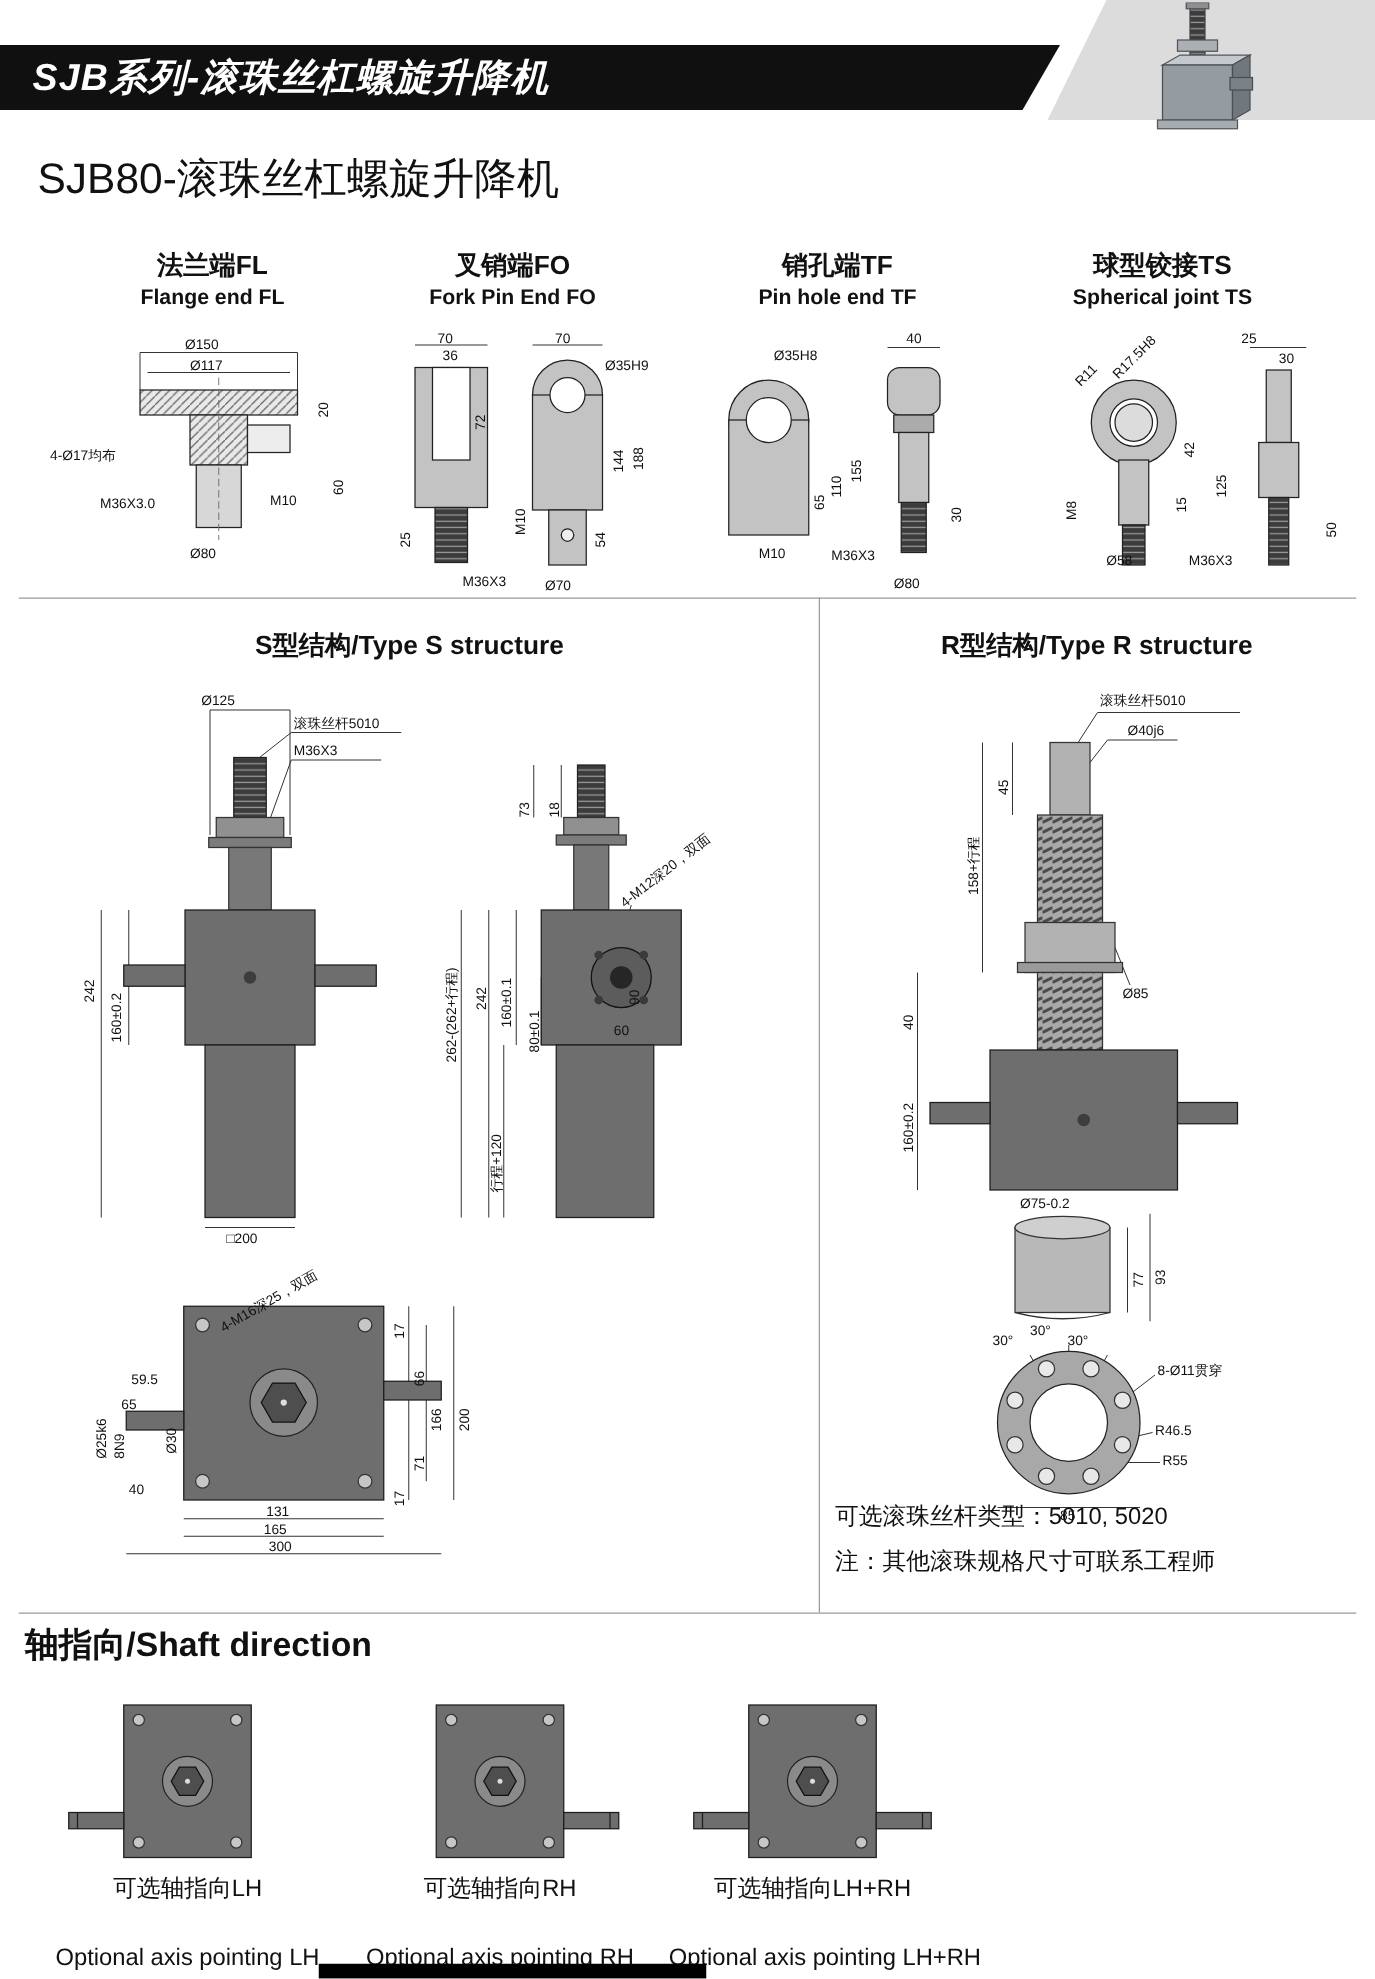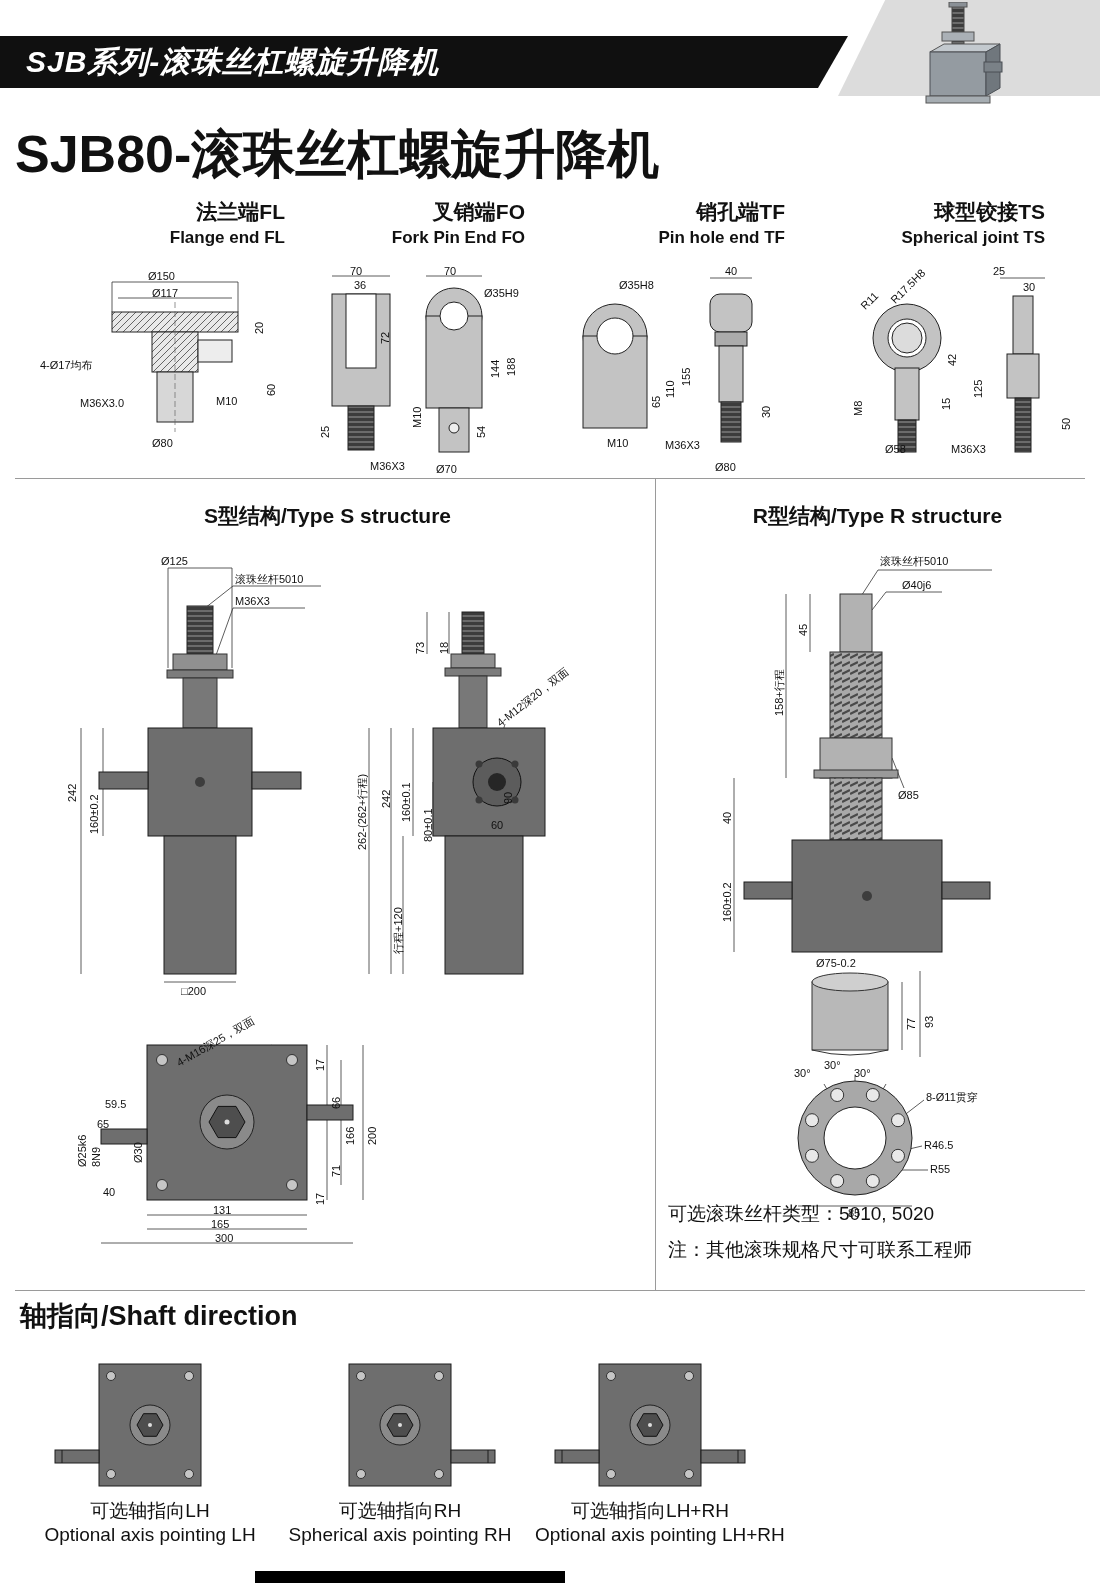--- a/index.html
+++ b/index.html
@@ -7,23 +7,23 @@
   .page { position:relative; width:1100px; height:1583px; background:#fff; overflow:hidden; }
 
   .banner { position:absolute; left:0; top:36px; width:848px; height:52px; background:#101010;
             clip-path:polygon(0 0,100% 0,calc(100% - 30px) 100%,0 100%);
             display:flex; align-items:center; padding-left:26px; }
   .banner span { color:#fff; font-style:italic; font-weight:bold; font-size:30px; letter-spacing:1px; }
   .wedge { position:absolute; top:0; right:0; width:262px; height:96px; background:#dcdcdc;
            clip-path:polygon(18% 0,100% 0,100% 100%,0 100%); }
   .product { position:absolute; top:2px; right:64px; }
 
-  .title { position:absolute; left:15px; top:120px; font-size:52px; font-weight:bold; }
-
-  .hdr { position:absolute; text-align:right; width:230px; }
+  .title { position:absolute; left:30px; top:120px; font-size:34px; font-weight:normal; }
+
+  .hdr { position:absolute; text-align:center; width:230px; }
   .hdr .zh { display:block; font-size:21px; font-weight:bold; }
   .hdr .en { display:block; font-size:17px; font-weight:bold; margin-top:2px; }
 
   .hline { position:absolute; left:15px; width:1070px; height:1px; background:#9a9a9a; }
   .vline { position:absolute; left:655px; top:478px; width:1px; height:812px; background:#9a9a9a; }
 
   .sec-title { position:absolute; font-size:21px; font-weight:bold; text-align:center; }
 
   .draw { position:absolute; }
   .dim { position:absolute; font-size:11px; line-height:1; white-space:nowrap; color:#111; }
@@ -31,21 +31,21 @@
   .dim.d   { transform:rotate(-38deg); transform-origin:0 0; }
   .dim.d30 { transform:rotate(-30deg); transform-origin:0 0; }
   .dim.d45 { transform:rotate(-45deg); transform-origin:0 0; }
 
   .notes { position:absolute; left:668px; top:1196px; font-size:19px; }
   .notes span { display:block; line-height:36px; }
 
   .shaft-title { position:absolute; left:20px; top:1298px; font-size:27px; font-weight:bold; }
   .shaft-opt { position:absolute; width:230px; text-align:center; top:1360px; }
   .shaft-opt .zh { display:block; font-size:19px; margin-top:6px; }
-  .shaft-opt .en { display:block; font-size:19px; white-space:nowrap; }
+  .shaft-opt .en { display:block; font-size:19px; white-space:nowrap;margin-top:32px; }
 
   .footer-bar { position:absolute; left:255px; top:1571px; width:310px; height:12px; background:#000; }
 
   svg { display:block; }
 </style>
 </head>
 <body>
 
 <div class="page">
 
@@ -427,21 +427,21 @@
         <circle cx="154" cy="16" r="4.5" fill="#c6c6c6" stroke="#333"></circle>
       <circle cx="76" cy="114" r="4.5" fill="#c6c6c6" stroke="#333"></circle>
         <circle cx="154" cy="114" r="4.5" fill="#c6c6c6" stroke="#333"></circle>
       <circle cx="115" cy="65" r="20" fill="#8a8a8a" stroke="#222"></circle>
       <polygon points="128,65 121.5,76.3 108.5,76.3 102,65 108.5,53.7 121.5,53.7" fill="#4e4e4e" stroke="#111"></polygon>
       <circle cx="115" cy="65" r="2" fill="#ddd"></circle>
       <rect x="166" y="90" width="44" height="13" fill="#6e6e6e" stroke="#1d1d1d"></rect>
       <line x1="203" y1="90" x2="203" y2="103" stroke="#1d1d1d"></line>
     </svg>
     <span class="zh">可选轴指向RH</span>
-    <span class="en">Spherical axis pointing RH</span>
+    <span class="en">Optional axis pointing RH</span>
   </div>
 
   <div class="shaft-opt" style="left:535px">
     <svg width="230" height="132" viewBox="0 0 230 132">
       <rect x="64" y="4" width="102" height="122" fill="#6e6e6e" stroke="#1d1d1d"></rect>
       <circle cx="76" cy="16" r="4.5" fill="#c6c6c6" stroke="#333"></circle>
         <circle cx="154" cy="16" r="4.5" fill="#c6c6c6" stroke="#333"></circle>
       <circle cx="76" cy="114" r="4.5" fill="#c6c6c6" stroke="#333"></circle>
         <circle cx="154" cy="114" r="4.5" fill="#c6c6c6" stroke="#333"></circle>
       <circle cx="115" cy="65" r="20" fill="#8a8a8a" stroke="#222"></circle>

